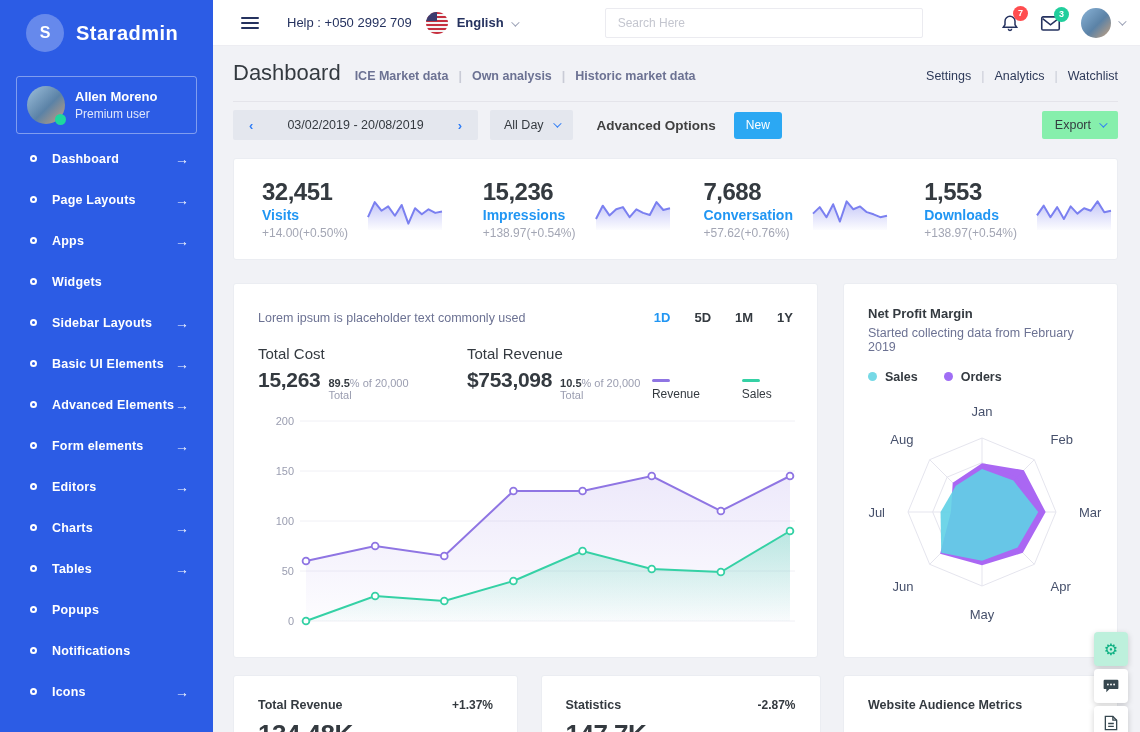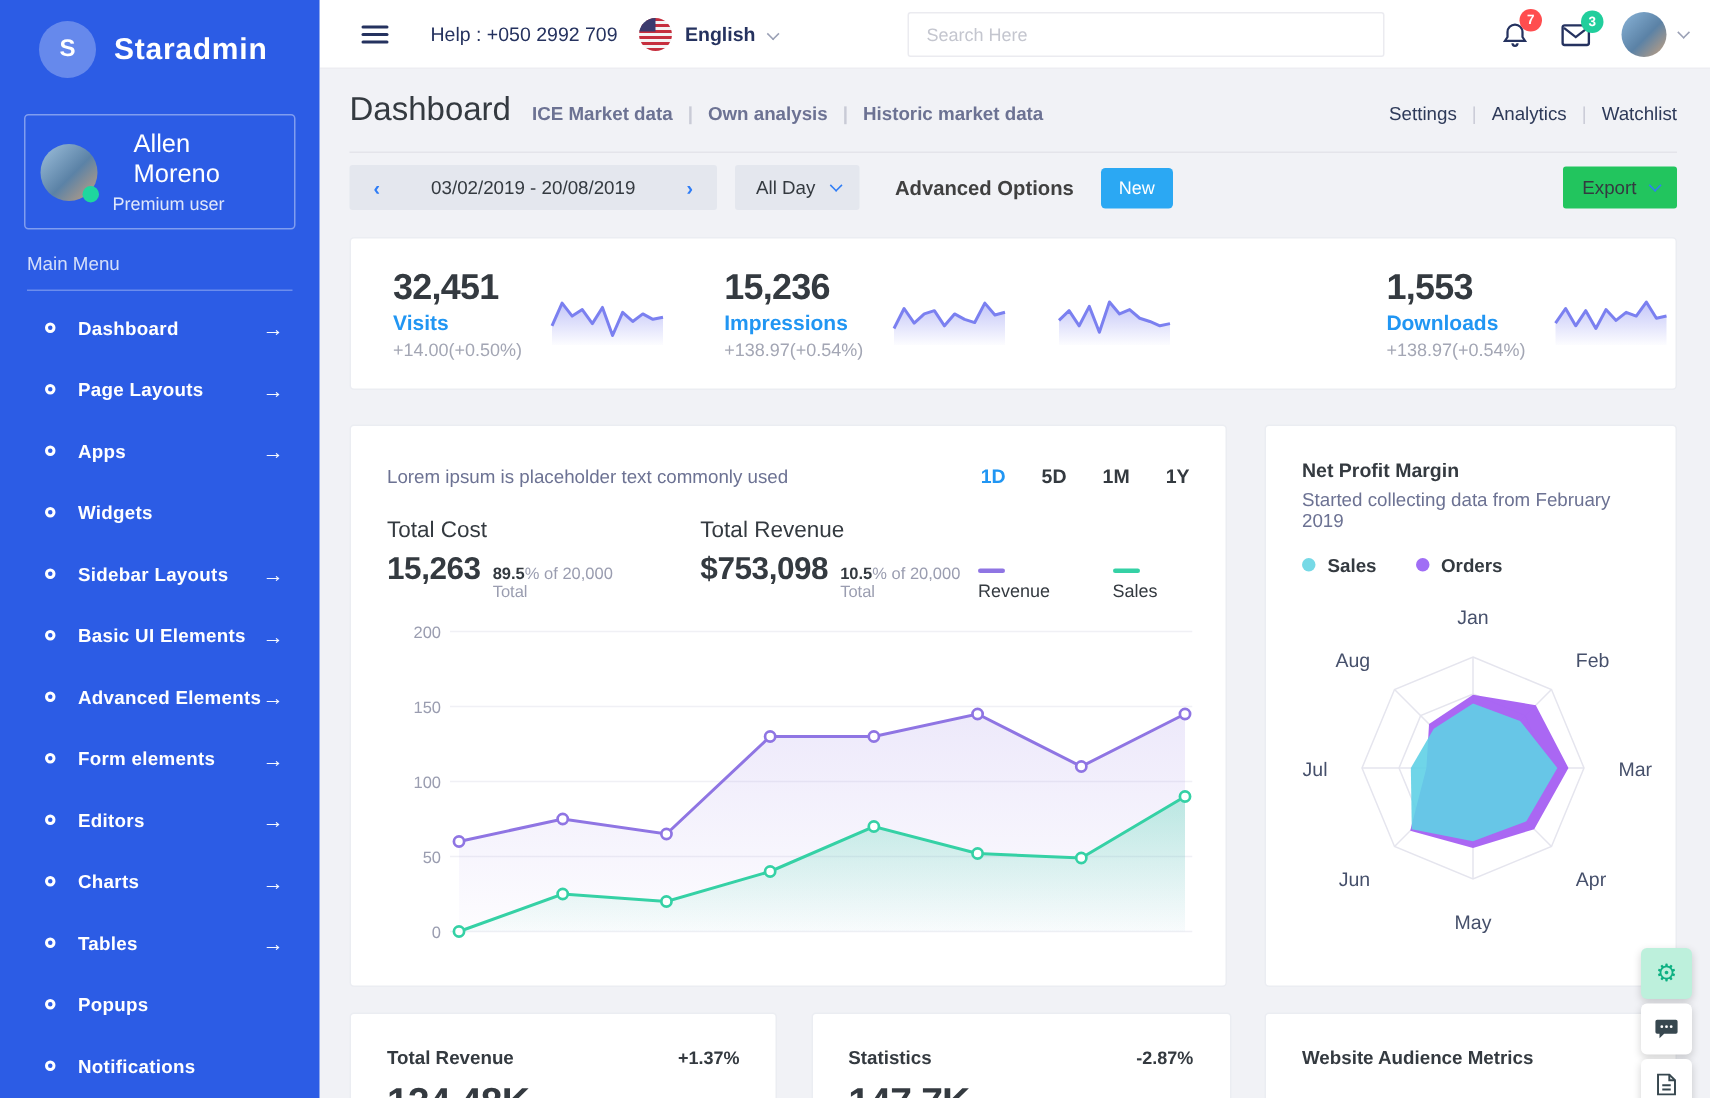--- a/index.html
+++ b/index.html
@@ -6,21 +6,21 @@
   html,body { width:1140px; height:732px; overflow:hidden; font-family:"Liberation Sans", sans-serif; background:#f1f2f6; }
 
   
   .sidebar { position:fixed; left:0; top:0; width:213px; height:732px; background:#2c5ce5; color:#fff; z-index:5; }
   .brand-row { display:flex; align-items:center; gap:12px; padding:14px 18px 10px 26px; }
   .logo-circle { width:38px; height:38px; border-radius:50%; background:rgba(255,255,255,.28); display:flex; align-items:center; justify-content:center; font-weight:bold; font-size:16px; }
   .brand-name { font-size:20px; font-weight:bold; letter-spacing:.5px; }
   .user-card { margin:14px 16px 4px 16px; border:1px solid rgba(255,255,255,.4); border-radius:3px; padding:9px 10px; display:flex; align-items:center; gap:10px; }
   .user-avatar { position:relative; width:38px; height:38px; border-radius:50%; background:linear-gradient(135deg,#9fc1dd 0%,#5b82a6 55%,#c9a27e 100%); flex:none; }
   .status-dot { position:absolute; right:-1px; bottom:-1px; width:11px; height:11px; border-radius:50%; background:#1ed79e; }
-  .user-name { font-size:17px; font-weight:normal;margin-left:14px; }
+  .user-name { font-size:13px; font-weight:bold; }
   .user-role { font-size:12px; color:rgba(255,255,255,.85); margin-top:3px; }
   .menu-label { margin:16px 18px 0 18px; font-size:12.5px; color:rgba(255,255,255,.8); padding-bottom:10px; border-bottom:1px solid rgba(255,255,255,.3); }
   .menu { margin-top:4px; }
   .menu-item { display:flex; align-items:center; height:41px; padding:0 24px 0 30px; cursor:pointer; font-size:12.5px; font-weight:bold; }
   .menu-bullet { width:7px; height:7px; border:2px solid #fff; border-radius:50%; margin-right:15px; flex:none; }
   .menu-text { flex:1; letter-spacing:.2px; }
   .menu-arrow { font-size:14px; font-weight:normal; color:rgba(255,255,255,.95); }
   .menu-item.no-arrow .menu-arrow { visibility:hidden; }
 
   
@@ -51,21 +51,21 @@
   .right-links { margin-left:auto; font-size:12.5px; color:#2e3a59; display:flex; gap:10px; align-items:center; }
   .right-links span[data-interactable="true"] { cursor:pointer; }
 
   .toolbar { display:flex; align-items:center; margin-top:8px; }
   .date-pill { width:245px; height:30px; background:#e4e7ee; border-radius:2px; display:flex; align-items:center; justify-content:space-between; padding:0 16px; font-size:12.5px; color:#343a40; cursor:pointer; }
   .pill-chevron { color:#2f7df6; font-size:13px; font-weight:bold; cursor:pointer; }
   .allday-pill { margin-left:12px; height:30px; background:#e4e7ee; border-radius:2px; display:flex; align-items:center; padding:0 14px; font-size:12.5px; color:#343a40; cursor:pointer; }
   .allday-pill .chev { border-color:#2f7df6; margin-left:9px; }
   .adv-link { margin-left:24px; font-size:13.5px; color:#404040; font-weight:bold; cursor:pointer; }
   .new-btn { margin-left:18px; height:27px; padding:0 12px; background:#2ba8f3; color:#fff; font-size:12px; border:none; border-radius:3px; cursor:pointer; }
-  .export-pill { margin-left:auto; height:28px; background:#22c55e; border-radius:2px; display:flex; align-items:center; padding:0 13px; font-size:12.5px; color:#343a40; cursor:pointer; }
+  .export-pill { margin-left:auto; height:28px; background:#86efac; border-radius:2px; display:flex; align-items:center; padding:0 13px; font-size:12.5px; color:#343a40; cursor:pointer; }
   .export-pill .chev { border-color:#2f7df6; margin-left:8px; }
 
   .card { background:#fff; border:1px solid #ebedf2; border-radius:3px; }
 
   
   .stats-card { margin-top:18px; height:102px; display:grid; grid-template-columns:repeat(4,1fr); align-items:center; }
   .stat-cell { display:flex; align-items:center; padding-left:28px; gap:18px; }
   .stat-value { font-size:24px; font-weight:bold; color:#343a40; letter-spacing:-.5px; }
   .stat-label { font-size:14px; font-weight:bold; color:#2196f3; margin-top:1px; }
   .stat-delta { font-size:12px; color:#a3a6b4; margin-top:3px; }
@@ -121,21 +121,20 @@
   </div>
   <div class="user-card" data-interactable="true">
     <div class="user-avatar" data-interactable="false">
         <span class="status-dot" data-interactable="false"></span>
       </div>
     <div>
       <div class="user-name" data-interactable="false">Allen Moreno</div>
       <div class="user-role" data-interactable="false">Premium user</div>
     </div>
   </div>
-  <div class="menu-label" data-interactable="false">Main Menu</div>
   <nav class="menu" data-interactable="false">
     <div class="menu-item" data-interactable="true">
         <span class="menu-bullet" data-interactable="false"></span>
         <span class="menu-text" data-interactable="false">Dashboard</span>
         <span class="menu-arrow" data-interactable="false">→</span>
       </div>
     <div class="menu-item" data-interactable="true">
         <span class="menu-bullet" data-interactable="false"></span>
         <span class="menu-text" data-interactable="false">Page Layouts</span>
         <span class="menu-arrow" data-interactable="false">→</span>
@@ -302,20 +301,25 @@
             <linearGradient id="sg1" x1="0" y1="0" x2="0" y2="1">
               <stop offset="0%" stop-color="#7b80f0" stop-opacity="0.45"></stop>
               <stop offset="100%" stop-color="#7b80f0" stop-opacity="0.02"></stop>
             </linearGradient>
           </defs>
           <polygon points="2,33 8.727272727272727,19.68 15.454545454545455,29.4 22.181818181818183,23.28 28.90909090909091,21.12 35.63636363636363,31.200000000000003 42.36363636363637,23.28 49.09090909090909,26.880000000000003 55.81818181818182,29.04 62.54545454545455,16.080000000000002 69.27272727272727,24 76,22.2 76,44 2,44" fill="url(#sg1)"></polygon>
           <polyline points="2,33 8.727272727272727,19.68 15.454545454545455,29.4 22.181818181818183,23.28 28.90909090909091,21.12 35.63636363636363,31.200000000000003 42.36363636363637,23.28 49.09090909090909,26.880000000000003 55.81818181818182,29.04 62.54545454545455,16.080000000000002 69.27272727272727,24 76,22.2" fill="none" stroke="#7b80f0" stroke-width="2" stroke-linejoin="round"></polyline>
         </svg>
     </div>
     <div class="stat-cell" data-interactable="false">
+      <div>
+        <div class="stat-value" data-interactable="false">7,688</div>
+        <div class="stat-label" data-interactable="false">Conversation</div>
+        <div class="stat-delta" data-interactable="false">+57.62(+0.76%)</div>
+      </div>
       <svg class="spark" id="spark2" width="78" height="46" data-interactable="false">
           <defs>
             <linearGradient id="sg2" x1="0" y1="0" x2="0" y2="1">
               <stop offset="0%" stop-color="#7b80f0" stop-opacity="0.45"></stop>
               <stop offset="100%" stop-color="#7b80f0" stop-opacity="0.02"></stop>
             </linearGradient>
           </defs>
           <polygon points="2,27.6 8.727272727272727,21.12 15.454545454545455,31.200000000000003 22.181818181818183,18.24 28.90909090909091,35.52 35.63636363636363,15.36 42.36363636363637,23.28 49.09090909090909,20.400000000000002 55.81818181818182,26.16 62.54545454545455,28.32 69.27272727272727,31.200000000000003 76,29.759999999999998 76,44 2,44" fill="url(#sg2)"></polygon>
           <polyline points="2,27.6 8.727272727272727,21.12 15.454545454545455,31.200000000000003 22.181818181818183,18.24 28.90909090909091,35.52 35.63636363636363,15.36 42.36363636363637,23.28 49.09090909090909,20.400000000000002 55.81818181818182,26.16 62.54545454545455,28.32 69.27272727272727,31.200000000000003 76,29.759999999999998" fill="none" stroke="#7b80f0" stroke-width="2" stroke-linejoin="round"></polyline>
         </svg>

